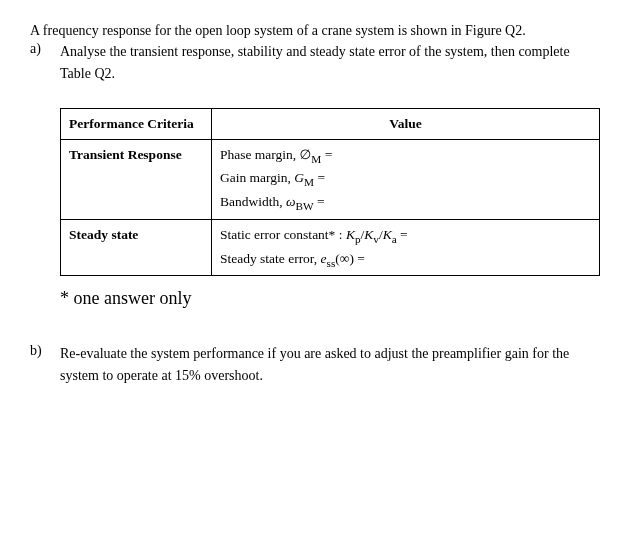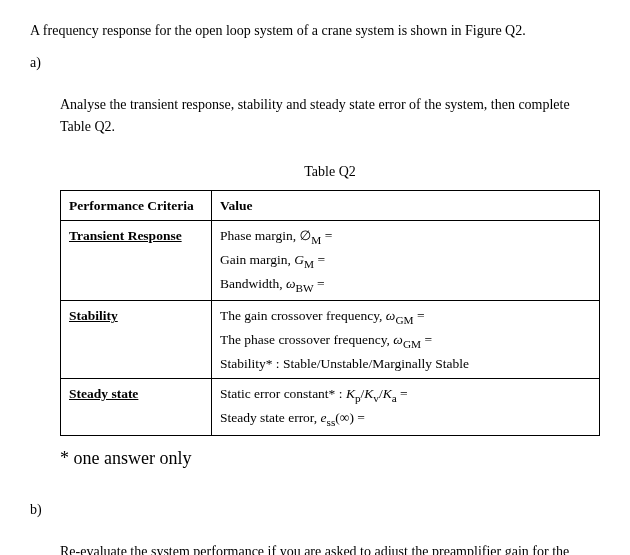--- a/index.html
+++ b/index.html
@@ -10,36 +10,34 @@
     body {
       font-family: "Times New Roman", Times, serif;
       font-size: 14px;
       background: #fff;
       color: #000;
       padding: 20px 30px;
       width: 630px;
       min-height: 555px;
     }
     .intro-text {
-      margin-bottom: 14px;
       line-height: 1.5;
     }
     .question-block {
       display: flex;
       margin-bottom: 14px;
       gap: 10px;
     }
     .question-label {
       min-width: 20px;
       font-size: 14px;
     }
     .question-content {
       flex: 1;
       line-height: 1.6;
-      margin-top: 39px;
     }
     .table-title {
       text-align: center;
       font-size: 14px;
       margin-bottom: 6px;
     }
     table {
       border-collapse: collapse;
       width: 100%;
       margin-bottom: 8px;
@@ -53,65 +51,55 @@
     }
     table thead th {
       font-weight: bold;
       text-align: left;
       background: #fff;
     }
     table td:first-child {
       font-weight: bold;
       white-space: nowrap;
       width: 28%;
-      text-decoration: underline;
     }
     .footnote {
       font-size: 18px;
       margin-top: 4px;
       margin-bottom: 16px;
     }
   </style>
 </head>
 <body>
 
 <p class="intro-text">A frequency response for the open loop system of a crane system is shown in Figure Q2.</p>
 
 <div class="question-block">
   <span class="question-label">a)</span>
   <div class="question-content">
     <p>Analyse the transient response, stability and steady state error of the system, then complete Table Q2.</p>
     <br>
-    <p class="table-title">Table Q2</p>
     <table>
       <thead>
         <tr>
           <th>Performance Criteria</th>
-          <th style="text-align:left;">Value</th>
+          <th style="text-align:center;">Value</th>
         </tr>
       </thead>
       <tbody>
 
         <tr>
           <td>Transient Response</td>
           <td>
             <div>Phase margin, ∅<sub>M</sub> =</div>
             <div>Gain margin, <span style="font-style:italic;">G</span><sub>M</sub> =</div>
             <div>Bandwidth, <span style="font-style:italic;">ω</span><sub>BW</sub> =</div>
           </td>
         </tr>
 
-        <tr>
-          <td>Stability</td>
-          <td>
-            <div>The gain crossover frequency, <span style="font-style:italic;">ω</span><sub>GM</sub> =</div>
-            <div>The phase crossover frequency, <span style="font-style:italic;">ω</span><sub>GM</sub> =</div>
-            <div>Stability* : Stable/Unstable/Marginally Stable</div>
-          </td>
-        </tr>
 
         <tr>
           <td>Steady state</td>
           <td>
             <div>Static error constant* : <span style="font-style:italic;">K</span><sub>p</sub>/<span style="font-style:italic;">K</span><sub>v</sub>/<span style="font-style:italic;">K</span><sub>a</sub> =</div>
             <div>Steady state error, <span style="font-style:italic;">e</span><sub>ss</sub>(∞) =</div>
           </td>
         </tr>
       </tbody>
     </table>

